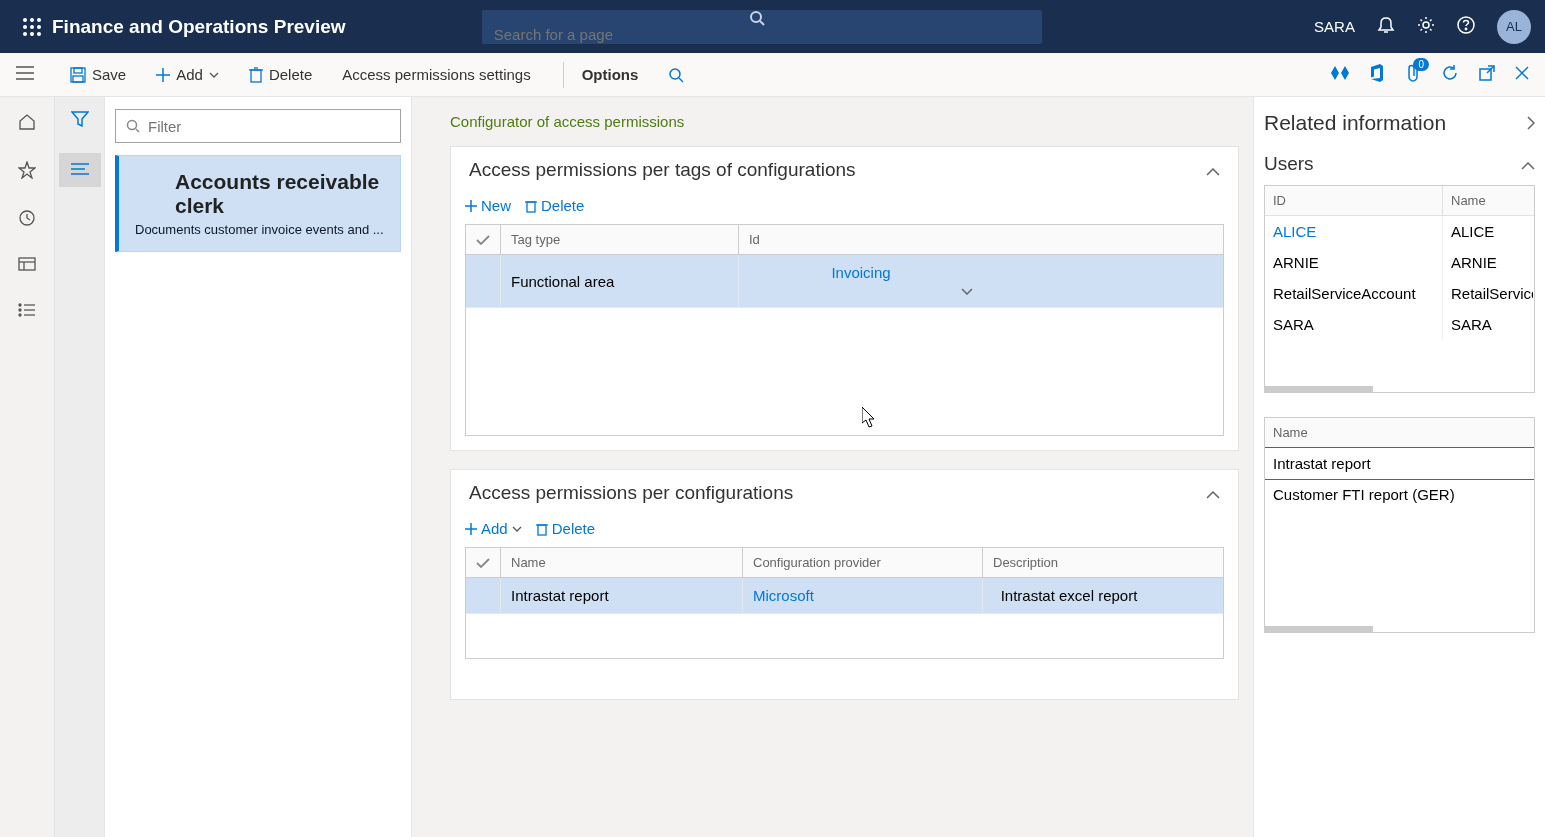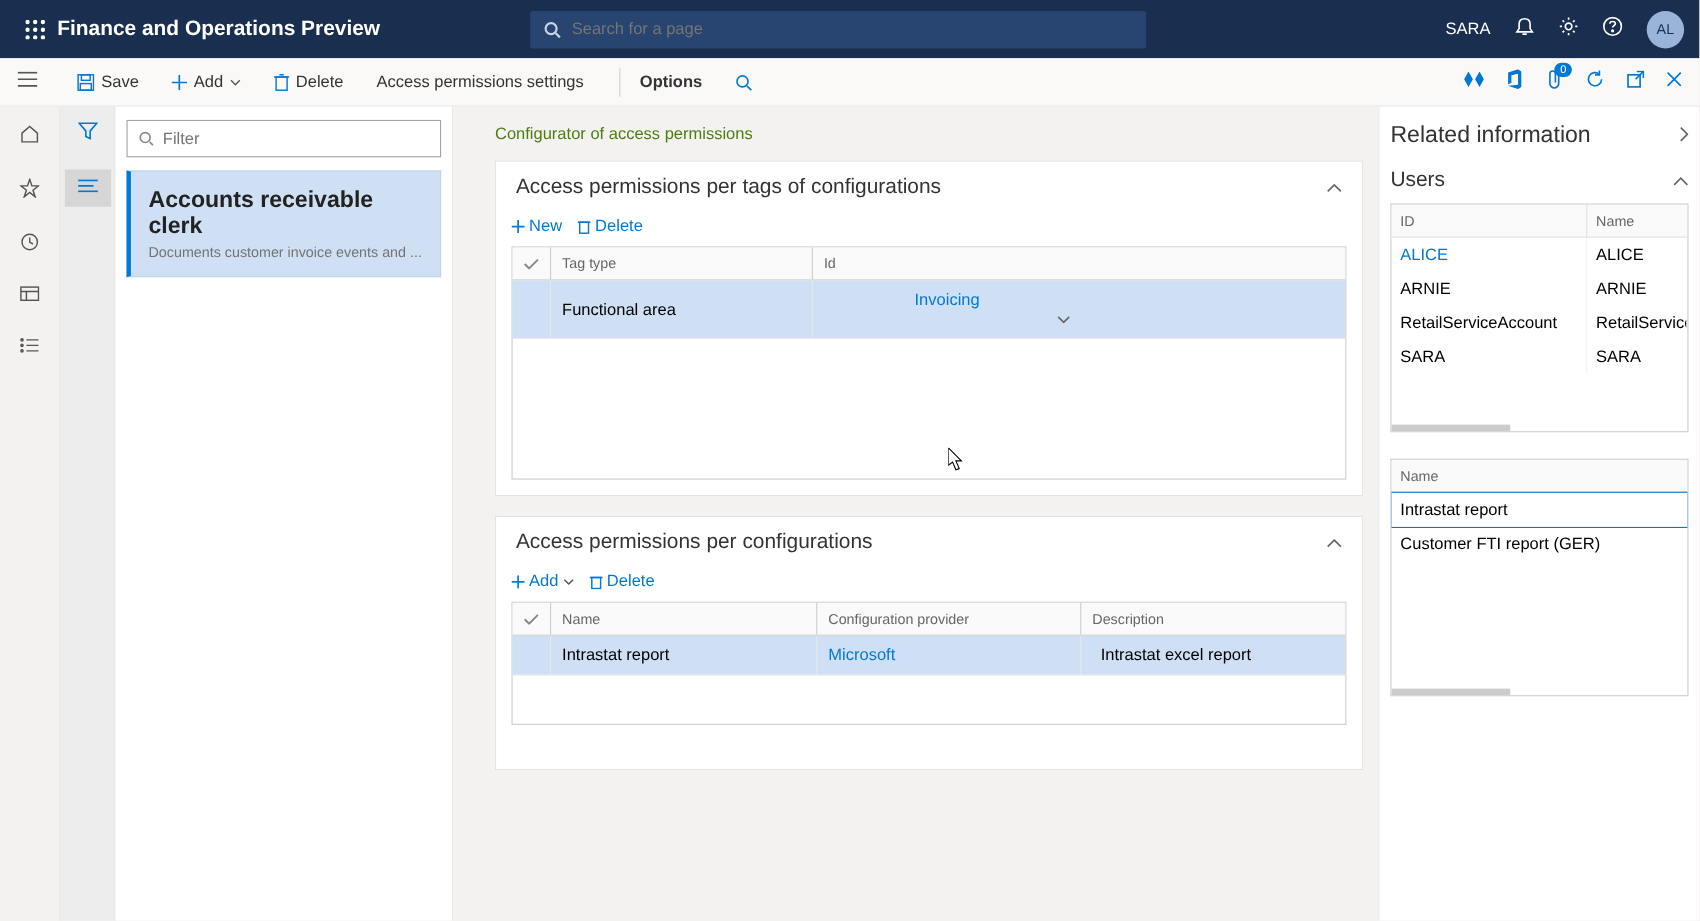--- a/index.html
+++ b/index.html
@@ -3,21 +3,21 @@
 <meta charset="utf-8">
 <style>
 * { margin: 0; padding: 0; box-sizing: border-box; font-family: "Segoe UI", Arial, sans-serif; }
 body { width: 1545px; height: 837px; background: #f3f2f1; overflow: hidden; }
 
 
 .topnav { height: 53px; background: #1a2e4f; color: white; display: flex; align-items: center; padding: 0 14px; }
 .topnav .waffle { width: 36px; display: flex; align-items: center; justify-content: center; }
 .topnav .app-title { font-size: 19px; font-weight: 600; margin-left: 2px; }
 .topnav .search-wrap { margin-left: auto; margin-right: auto; }
-.topnav .search { width: 560px; height: 34px; background: #274570; border: none; border-radius: 2px; display: flex; align-items: center; padding: 0 12px; color: #c7d3e6; }
+.topnav .search { width: 560px; height: 34px; background: #274570; border: none; border-radius: 2px; display: flex; align-items: center; padding: 0 12px; color: #c7d3e6; flex-direction: column; }
 .topnav .search svg { margin-right: 10px; }
 .topnav .search input { background: transparent; border: none; color: #c7d3e6; font-size: 15px; outline: none; width: 100%; }
 .topnav .right { display: flex; align-items: center; gap: 22px; margin-left: auto; }
 .topnav .right .env { font-size: 15px; }
 .topnav .avatar { width: 34px; height: 34px; border-radius: 50%; background: #9ab4d9; color: #1a2e4f; display: flex; align-items: center; justify-content: center; font-size: 13px; font-weight: 500; }
 
 
 .actionbar { height: 44px; background: #faf9f8; border-bottom: 1px solid #e5e5e5; display: flex; align-items: center; padding: 0 16px; }
 .actionbar .ham { margin-right: 28px; color: #555; }
 .actionbar .btn { display: flex; align-items: center; gap: 6px; padding: 4px 8px; font-size: 15px; color: #333; cursor: pointer; margin-right: 14px; }
@@ -37,22 +37,22 @@
 
 .filterrail { width: 50px; background: #ededed; border-right: 1px solid #e5e5e5; display: flex; flex-direction: column; align-items: center; padding-top: 14px; gap: 22px; }
 .filterrail .ic { color: #0078d4; cursor: pointer; }
 .filterrail .ic.active { background: #d6d6d6; padding: 8px 12px; border-left: 0; }
 
 
 .listpanel { width: 307px; background: #fff; border-right: 1px solid #e5e5e5; padding: 12px 10px; }
 .listpanel .filterbox { border: 1px solid #a3a3a3; height: 34px; display: flex; align-items: center; padding: 0 10px; gap: 8px; }
 .listpanel .filterbox input { border: none; outline: none; font-size: 15px; width: 100%; color: #555; }
 .listpanel .item { margin-top: 12px; background: #cfe0f4; border: 1px solid #bcd5f0; border-left: 4px solid #0078d4; padding: 14px 16px; }
-.listpanel .item .title { font-size: 21px; font-weight: 600; color: #222; }
-.listpanel .item .sub { font-size: 13px; color: #737373; margin-top: 4px; white-space: nowrap; overflow: hidden; text-overflow: ellipsis; }
+.listpanel .item .title { font-size: 21px; font-weight: 600; color: #222; margin-left: 40px; }
+.listpanel .item .sub { font-size: 13px; color: #0f172a; margin-top: 4px; white-space: nowrap; overflow: hidden; text-overflow: ellipsis; }
 
 
 .center { flex: 1; padding: 16px 14px 16px 38px; background: #f3f2f1; overflow: auto; position: relative; }
 .center .pagetitle { font-size: 15px; color: #4d7c0f; margin-bottom: 16px; }
 .card { background: #fff; border: 1px solid #e3e3e3; margin-bottom: 18px; }
 .card-header { padding: 12px 18px; font-size: 19px; color: #333; display: flex; align-items: center; }
 .card-header .chev { margin-left: auto; color: #666; }
 .card-tools { display: flex; align-items: center; gap: 14px; padding: 4px 14px 10px; }
 .card-tools .tbtn { color: #0078d4; display: flex; align-items: center; gap: 4px; font-size: 15px; cursor: pointer; }
 .grid { border: 1px solid #ccc; margin: 0 14px 14px; }

